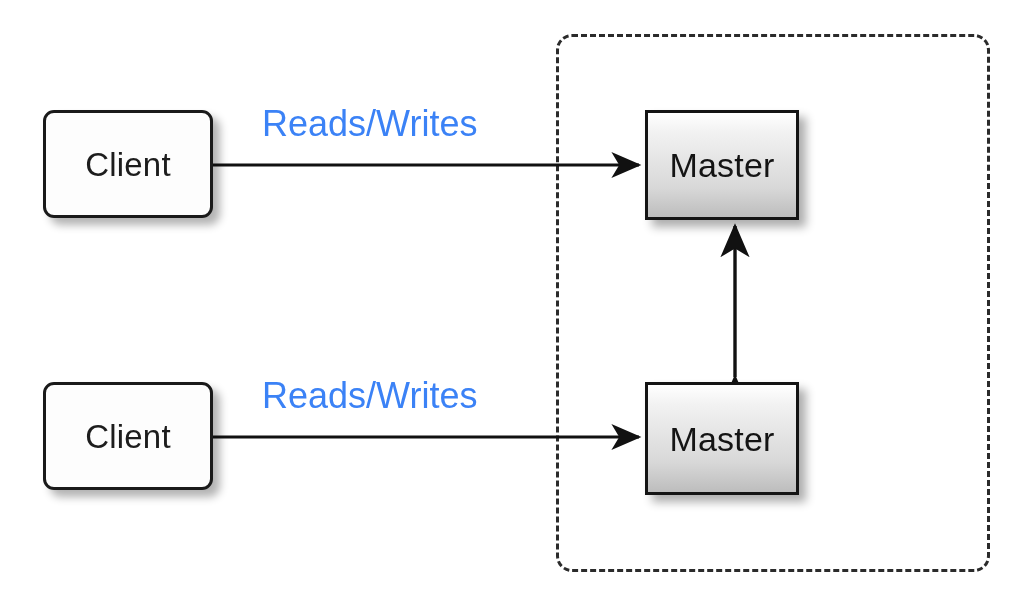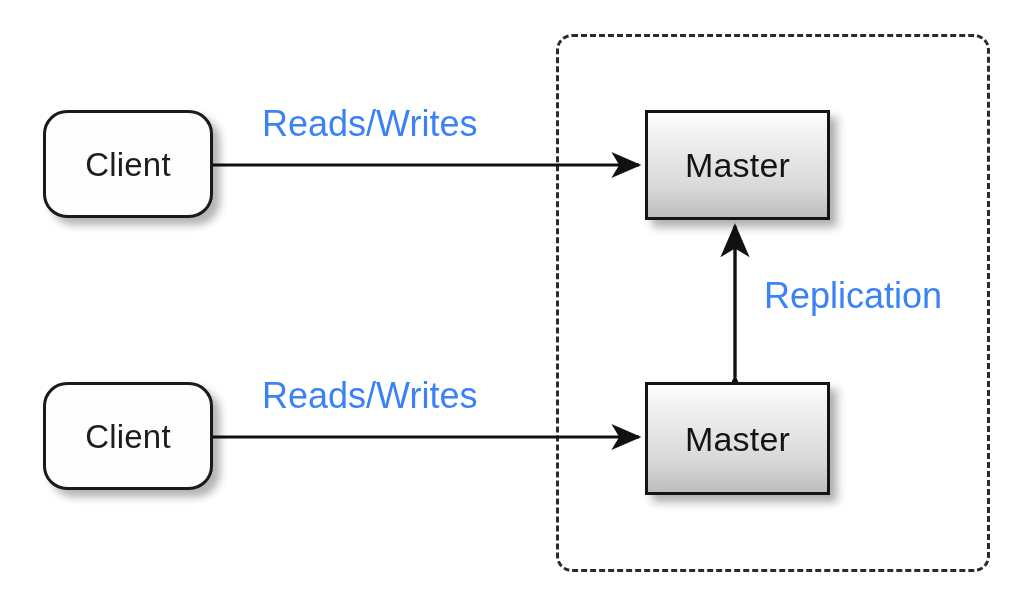--- a/index.html
+++ b/index.html
@@ -29,40 +29,40 @@
     background: transparent;
   }
 
   
   .node-client {
     position: absolute;
     width: 170px;
     height: 108px;
     background: #fdfdfd;
     border: 3px solid #1a1a1a;
-    border-radius: 24px;
+    border-radius: 11px;
     box-sizing: border-box;
     box-shadow: 7px 7px 9px rgba(0,0,0,0.30);
     display: flex;
     align-items: center;
     justify-content: center;
   }
   .node-client .node-label {
     font-size: 33px;
     color: #1d1d1d;
     letter-spacing: 0.2px;
     line-height: 1;
   }
   #client-top    { left: 43px;  top: 110px; }
   #client-bottom { left: 43px;  top: 382px; }
 
   
   .node-master {
     position: absolute;
-    width: 185px;
+    width: 154px;
     background: linear-gradient(to bottom, #ffffff 0%, #f2f2f2 18%, #d8d8d8 72%, #bdbdbd 100%);
     border: 3px solid #141414;
     box-sizing: border-box;
     box-shadow: 7px 7px 9px rgba(0,0,0,0.32);
     display: flex;
     align-items: center;
     justify-content: center;
   }
   .node-master .node-label {
     font-size: 34px;
@@ -135,15 +135,14 @@
   </div>
 
   <div id="master-bottom" class="node-master">
     <span class="node-label">Master</span>
   </div>
 
   <div id="label-rw-top" class="edge-label">Reads/Writes</div>
 
   <div id="label-rw-bottom" class="edge-label">Reads/Writes</div>
 
-  <div id="label-replication" class="edge-label">Replication</div>
 
 </div>
 
 </body></html>

